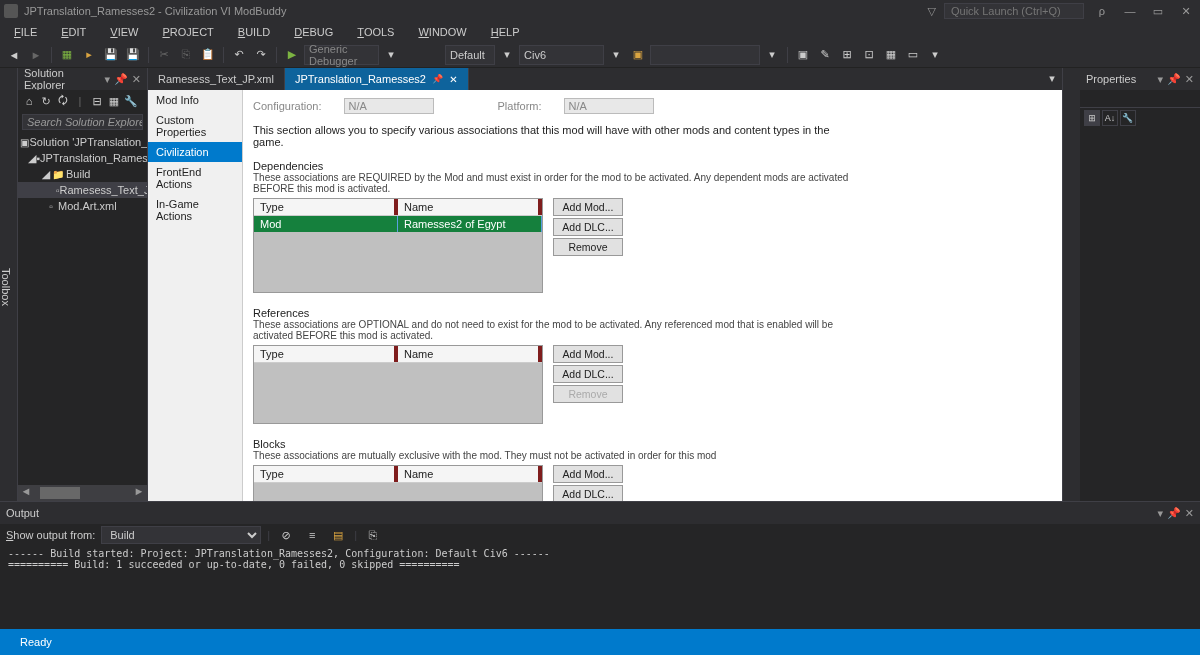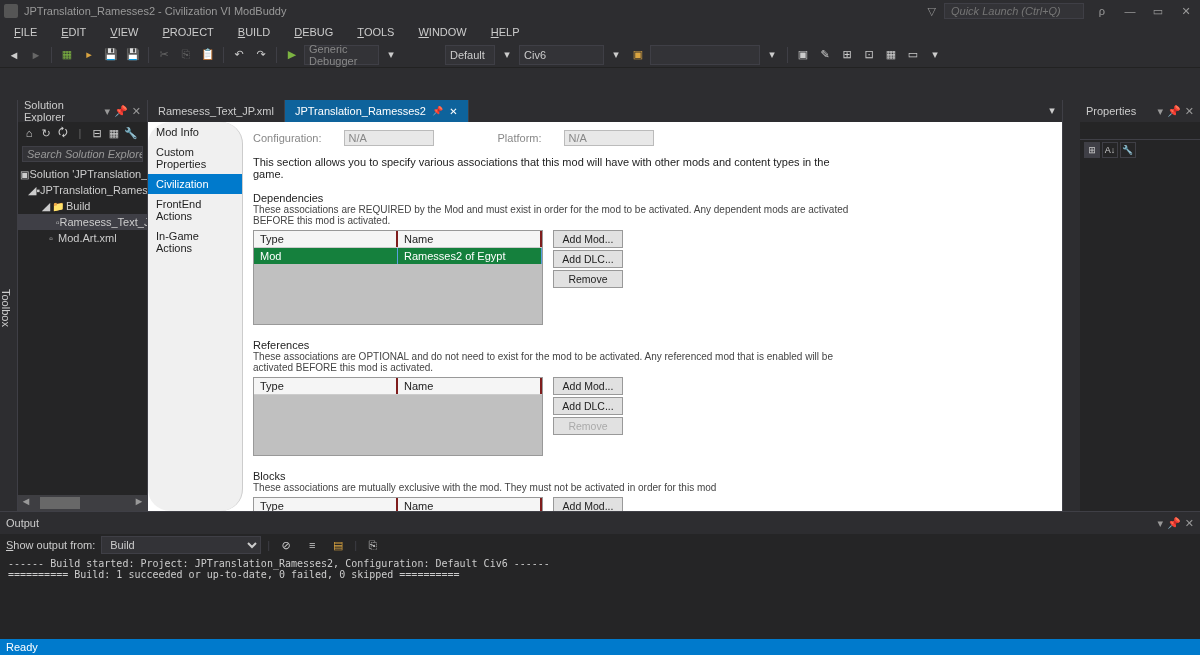--- a/index.html
+++ b/index.html
@@ -1,30 +1,30 @@
 <!DOCTYPE html>
 <html><head>
 <meta charset="utf-8">
 <style>
 * { margin:0; padding:0; box-sizing:border-box; font-family:"Segoe UI",Tahoma,sans-serif; font-size:11px; }
 body { width:1200px; height:655px; background:#2d2d30; color:#ccc; overflow:hidden; display:flex; flex-direction:column; }
 .titlebar { height:22px; background:#2d2d30; display:flex; align-items:center; padding:0 4px; }
 .titlebar-icon { width:14px; height:14px; background:#555; border-radius:2px; margin-right:6px; }
 .titlebar-text { color:#999; flex:1; }
 .titlebar-right { display:flex; align-items:center; gap:8px; }
-.qlaunch { background:#333337; border:1px solid #3f3f46; color:#999; padding:1px 6px; width:140px; font-style:italic; }
+.qlaunch { background:#333337; border:1px solid #3f3f46; color:#999; padding:1px 6px; width:140px; }
 .winbtn { width:20px; text-align:center; color:#999; cursor:default; }
 .menubar { height:20px; display:flex; align-items:center; padding:0 8px; gap:12px; color:#ccc; }
 .menubar span { padding:0 6px; cursor:default; }
 .menubar span u { text-decoration:underline; }
 .toolbar { height:26px; display:flex; align-items:center; padding:0 4px; gap:2px; border-bottom:1px solid #222; }
 .tbtn { width:20px; height:20px; display:flex; align-items:center; justify-content:center; color:#ccc; cursor:default; }
 .tsep { width:1px; height:16px; background:#3f3f46; margin:0 3px; }
 .tdrop { background:#333337; border:1px solid #3f3f46; color:#ccc; padding:0 4px; height:20px; display:flex; align-items:center; }
-.main { flex:1; display:flex; overflow:hidden;margin-top:32px; }
+.main { flex:1; display:flex; overflow:hidden; }
 .leftgutter { width:18px; background:#2d2d30; border-right:1px solid #3f3f46; writing-mode:vertical-lr; text-align:center; padding-top:4px; color:#ccc; }
 .solexp { width:130px; background:#252526; display:flex; flex-direction:column; border-right:1px solid #3f3f46; }
 .panelhdr { height:22px; background:#2d2d30; display:flex; align-items:center; padding:0 6px; color:#ccc; justify-content:space-between; }
 .panelhdr-icons { display:flex; gap:4px; color:#999; }
 .soltool { height:22px; display:flex; align-items:center; gap:3px; padding:0 4px; background:#252526; }
 .soltool .ico { width:14px; height:14px; color:#ccc; display:flex; align-items:center; justify-content:center; }
 .solsearch { background:#333337; border:1px solid #3f3f46; color:#999; padding:1px 4px; margin:2px 4px; font-style:italic; overflow:hidden; white-space:nowrap; }
 .tree { flex:1; padding:2px 0; overflow:hidden; }
 .tnode { display:flex; align-items:center; padding:0 2px; height:16px; white-space:nowrap; }
 .tnode .exp { width:12px; text-align:center; color:#ccc; }
@@ -33,49 +33,49 @@
 .hscroll { height:16px; background:#3e3e42; position:relative; }
 .hscroll .thumb { position:absolute; left:22px; top:2px; width:40px; height:12px; background:#686868; }
 .hscroll .arw { position:absolute; top:0; width:16px; height:16px; text-align:center; color:#999; }
 .center { flex:1; display:flex; flex-direction:column; background:#2d2d30; }
 .doctabs { height:22px; display:flex; align-items:stretch; background:#2d2d30; }
 .doctab { padding:0 10px; display:flex; align-items:center; background:#2d2d30; color:#ccc; border-right:1px solid #3f3f46; gap:6px; }
 .doctab.active { background:#0e639c; color:#fff; }
 .doctab .pin { font-size:9px; }
 .doctab .x { font-size:10px; }
 .docarea { flex:1; background:#fff; position:relative; overflow:auto; }
-.modnav { position:absolute; left:0; top:0; bottom:0; width:95px; background:#f0f0f0; border-right:1px solid #ccc;border-radius:22px; }
+.modnav { position:absolute; left:0; top:0; bottom:0; width:95px; background:#f0f0f0; border-right:1px solid #ccc; }
 .modnav-item { padding:4px 8px; color:#222; cursor:default; }
 .modnav-item.active { background:#007acc; color:#fff; position:relative; }
 .modnav-item.active::after { content:''; position:absolute; right:-6px; top:50%; transform:translateY(-50%); border:6px solid transparent; border-left-color:#007acc; }
 .modbody { position:absolute; left:95px; right:0; top:0; padding:8px 10px; color:#222; }
 .cfgrow { display:flex; align-items:center; gap:22px; margin-bottom:10px; }
 .cfgrow label { color:#888; }
 .cfgsel { background:#e8e8e8; border:1px solid #bbb; color:#888; padding:1px 4px; width:90px; }
 .desc { color:#222; margin-bottom:12px; font-size:11px; max-width:600px; }
 .group { margin-bottom:14px; }
 .group-title { font-size:11px; color:#222; }
 .group-sub { font-size:10px; color:#444; max-width:600px; margin-bottom:4px; }
 .group-row { display:flex; gap:10px; align-items:flex-start; }
 .grid { border:1px solid #999; background:#c0c0c0; width:290px; }
 .grid-hdr { display:flex; background:#f5f5f5; border-bottom:1px solid #ccc; }
-.grid-hdr div { padding:2px 6px; flex:1; color:#222; border-right:2px solid #7f1d1d; }
+.grid-hdr div { padding:2px 6px; flex:1; color:#222; border-right:4px solid #7f1d1d; }
 .grid-row { display:flex; background:#15803d; color:#fff; }
 .grid-row div { padding:2px 6px; flex:1; border-right:1px solid #5aa0e0; }
 .grid-body { height:60px; }
 .btncol { display:flex; flex-direction:column; gap:2px; }
 .wbtn { background:#e1e1e1; border:1px solid #999; padding:2px 8px; width:70px; text-align:center; color:#222; cursor:default; font-size:10.5px; }
 .wbtn.disabled { color:#aaa; }
 .rightgutter { width:18px; background:#2d2d30; border-left:1px solid #3f3f46; }
 .props { width:120px; background:#252526; display:flex; flex-direction:column; }
 .output { height:128px; background:#252526; display:flex; flex-direction:column; border-top:1px solid #3f3f46; }
 .outtool { height:22px; display:flex; align-items:center; padding:0 6px; gap:6px; color:#ccc; }
 .outsel { background:#333337; border:1px solid #3f3f46; color:#ccc; padding:0 4px; width:160px; height:18px; }
 .outtxt { flex:1; padding:2px 8px; font-family:Consolas,monospace; font-size:10px; color:#ccc; white-space:pre; overflow:hidden; }
-.statusbar { height:16px; background:#007acc; color:#fff; padding:0 6px; font-size:10px; display:flex; align-items:center; }
+.statusbar { height:26px; background:#007acc; color:#fff; padding:0 20px; font-size:10px; display:flex; align-items:center; }
 .props-tool { height:20px; display:flex; align-items:center; gap:2px; padding:0 4px; }
 .props-tool .ico { width:16px; height:16px; border:1px solid #3f3f46; display:flex; align-items:center; justify-content:center; font-size:9px; color:#ccc; }
 </style>
 </head>
 <body>
 
 <div class="titlebar">
   <div class="titlebar-icon"></div>
   <div class="titlebar-text">JPTranslation_Ramesses2 - Civilization VI ModBuddy</div>
   <div class="titlebar-right">

